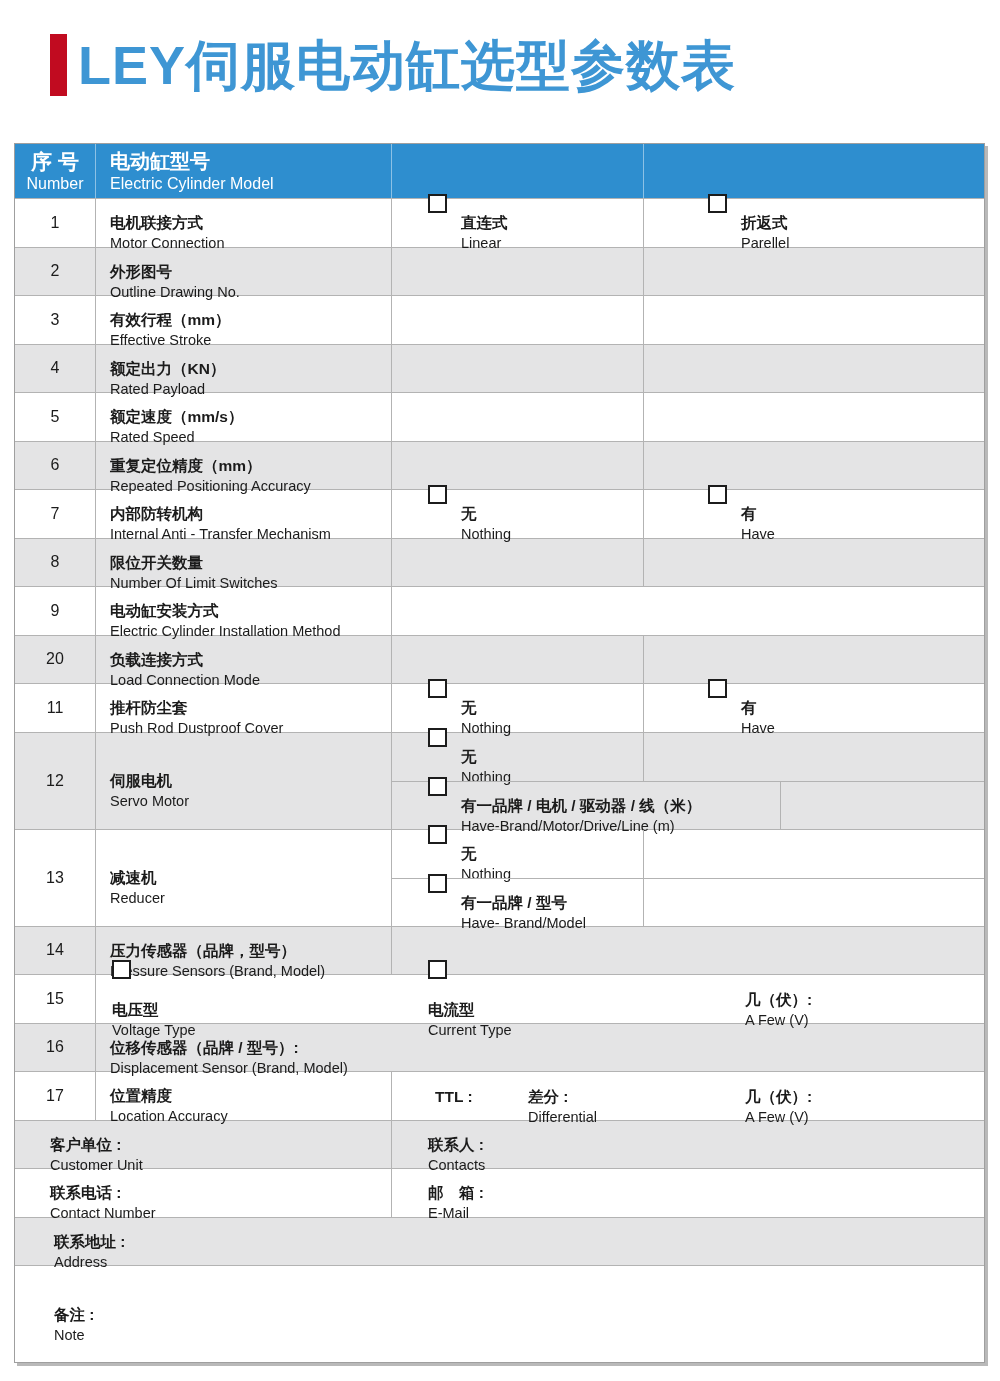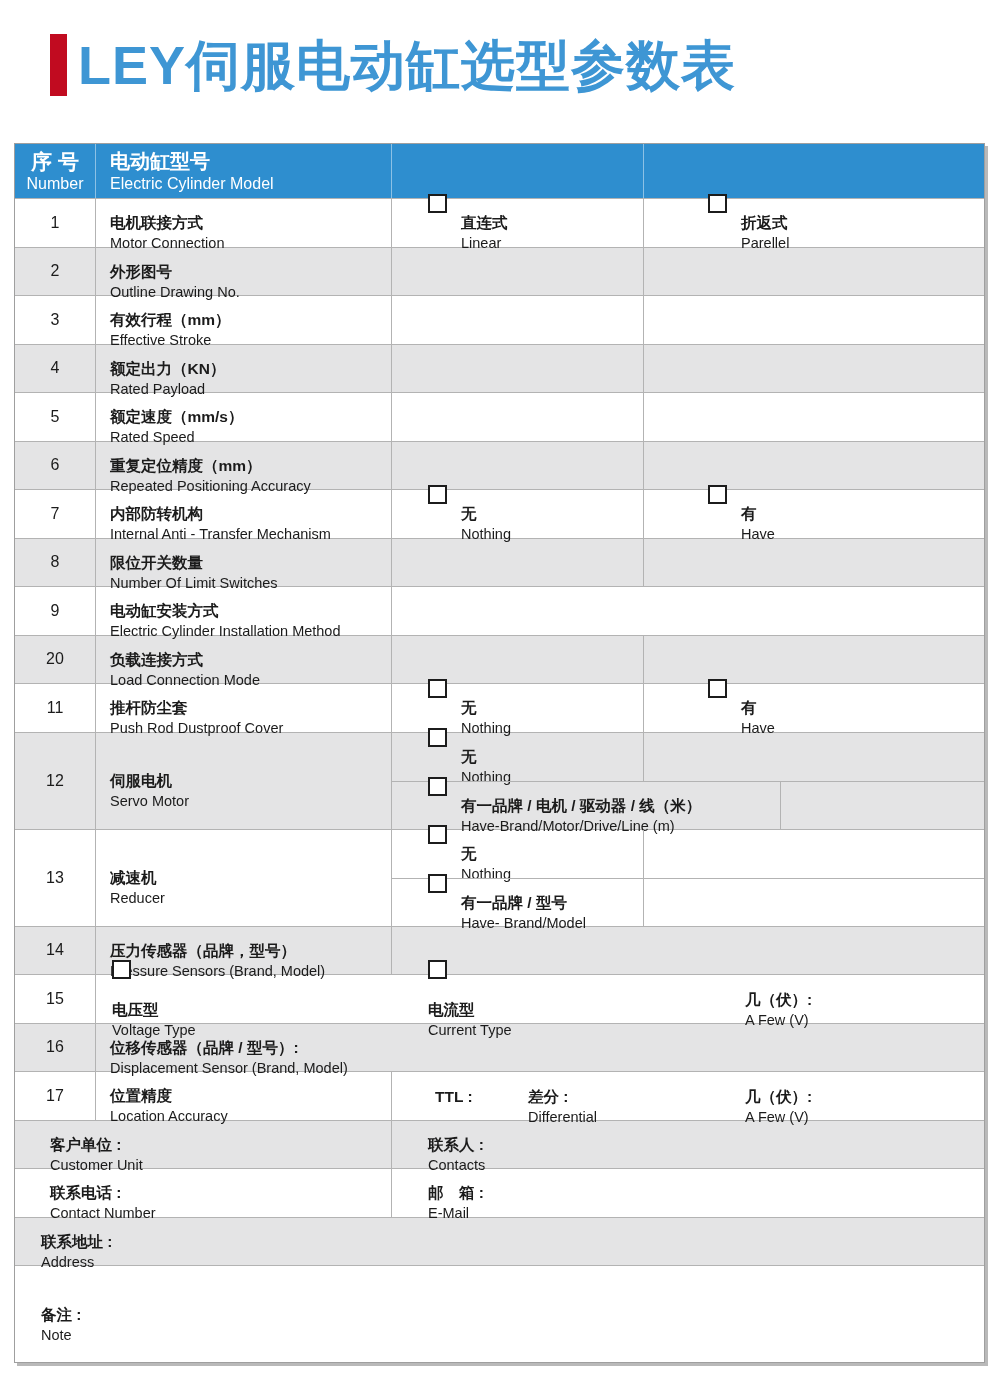--- a/index.html
+++ b/index.html
@@ -62,21 +62,21 @@
   .grow { flex:1; }
 
   .merged-wide { width:594px; flex:1; position:relative; }
   .merged-full { width:890px; flex:1; position:relative; }
   .absgroup { position:absolute; top:50%; transform:translateY(-50%); display:flex; align-items:flex-start;flex-direction:column; }
   .example-cell { display:flex; align-items:center; padding-left:46px; }
 
   
   .fleft  { width:377px; padding-left:35px; display:flex; flex-direction:column; justify-content:center; }
   .fright { flex:1; padding-left:36px; display:flex; flex-direction:column; justify-content:center; border-right:none; }
-  .ffull  { flex:1; padding-left:26px; display:flex; flex-direction:column; justify-content:center; border-right:none; }
+  .ffull  { flex:1; padding-left:39px; display:flex; flex-direction:column; justify-content:center; border-right:none; }
 </style>
 </head>
 <body>
 
 <div class="titlebar">
   <div class="redbar"></div>
   <div class="pagetitle">LEY伺服电动缸选型参数表</div>
 </div>
 
 <div class="tbl">

